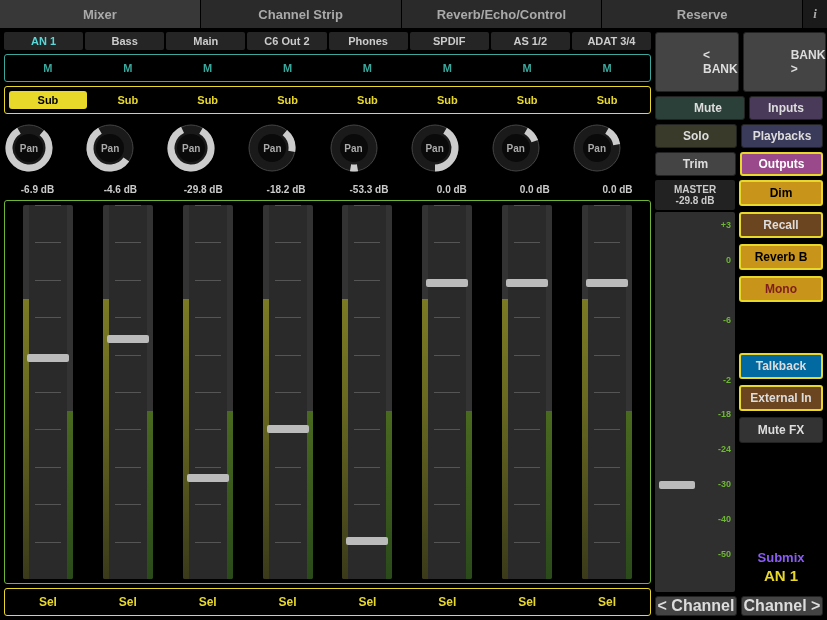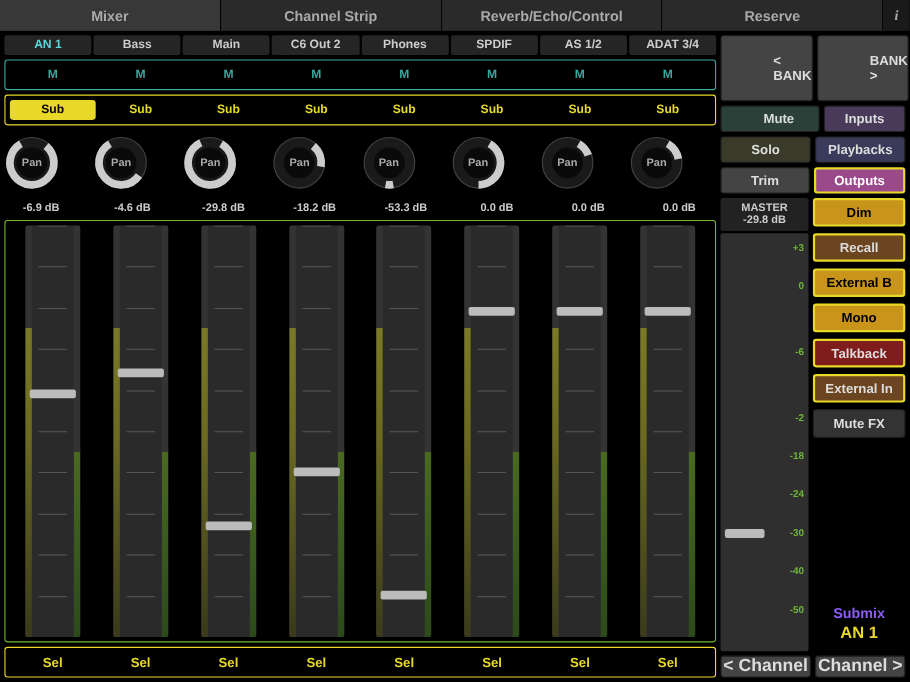--- a/index.html
+++ b/index.html
@@ -67,22 +67,22 @@
 
 .btn.mute { background: #2a4038; padding-left: 16px; }
 .btn.solo { background: #3a3a2a; }
 .btn.trim { background: #444; }
 .btn.inputs { background: #4a3a5a; }
 .btn.playbacks { background: #3a3a5a; }
 .btn.outputs { background: #9a4a8a; border: 2px solid #e8d82a; color:#fff; }
 .btn.dim { background: #c8941a; color:#000; border: 2px solid #e8d82a;}
 .btn.recall { background: #6a4520; border: 2px solid #e8d82a;}
 .btn.speakerb { background: #c8941a; color:#000; border: 2px solid #e8d82a;}
-.btn.mono { background: #c8941a; color:#000000; border: 2px solid #e8d82a;}
-.btn.talkback { background: #7f1d1d; border: 2px solid #e8d82a;}
+.btn.mono { background: #c8941a; color:#7f1d1d; border: 2px solid #e8d82a;}
+.btn.talkback { background: #0369a1; border: 2px solid #e8d82a; margin-top: 45px;}
 .btn.external { background: #6a4520; border: 2px solid #e8d82a;}
 .btn.mutefx { background: #333; }
 
 .btn.full { width: 100%; height: 26px; }
 
 .master-area { flex: 1; display: flex; gap: 4px; }
 .master-col { width: 80px; display: flex; flex-direction: column; }
 .master-header { height: 30px; background: #222; display: flex; flex-direction: column; align-items: center; justify-content: center; font-size: 10px; color: #ccc; border-radius: 2px; }
 .master-fader { flex: 1; position: relative; background: #2f2f2f; border-radius: 2px; margin-top: 2px; }
 .master-scale { position: absolute; right: 4px; top: 0; bottom: 0; width: 30px; display:flex; flex-direction:column; justify-content:space-between; padding:8px 0;}
@@ -414,21 +414,21 @@
                 <span>-40</span>
                 <span>-50</span>
                 <span></span>
               </div>
             <div class="master-handle" id="master-handle" style="bottom: 27%;"></div>
           </div>
         </div>
         <div class="master-buttons">
           <div class="btn full dim">Dim</div>
           <div class="btn full recall">Recall</div>
-          <div class="btn full speakerb">External B</div>
+          <div class="btn full speakerb">Reverb B</div>
           <div class="btn full mono">Mono</div>
           <div class="btn full talkback">Talkback</div>
           <div class="btn full external">External In</div>
           <div class="btn full mutefx">Mute FX</div>
           <div style="flex:1"></div>
           <div class="submix">
             <div class="submix-label">Submix</div>
             <div class="submix-name">AN 1</div>
           </div>
         </div>

